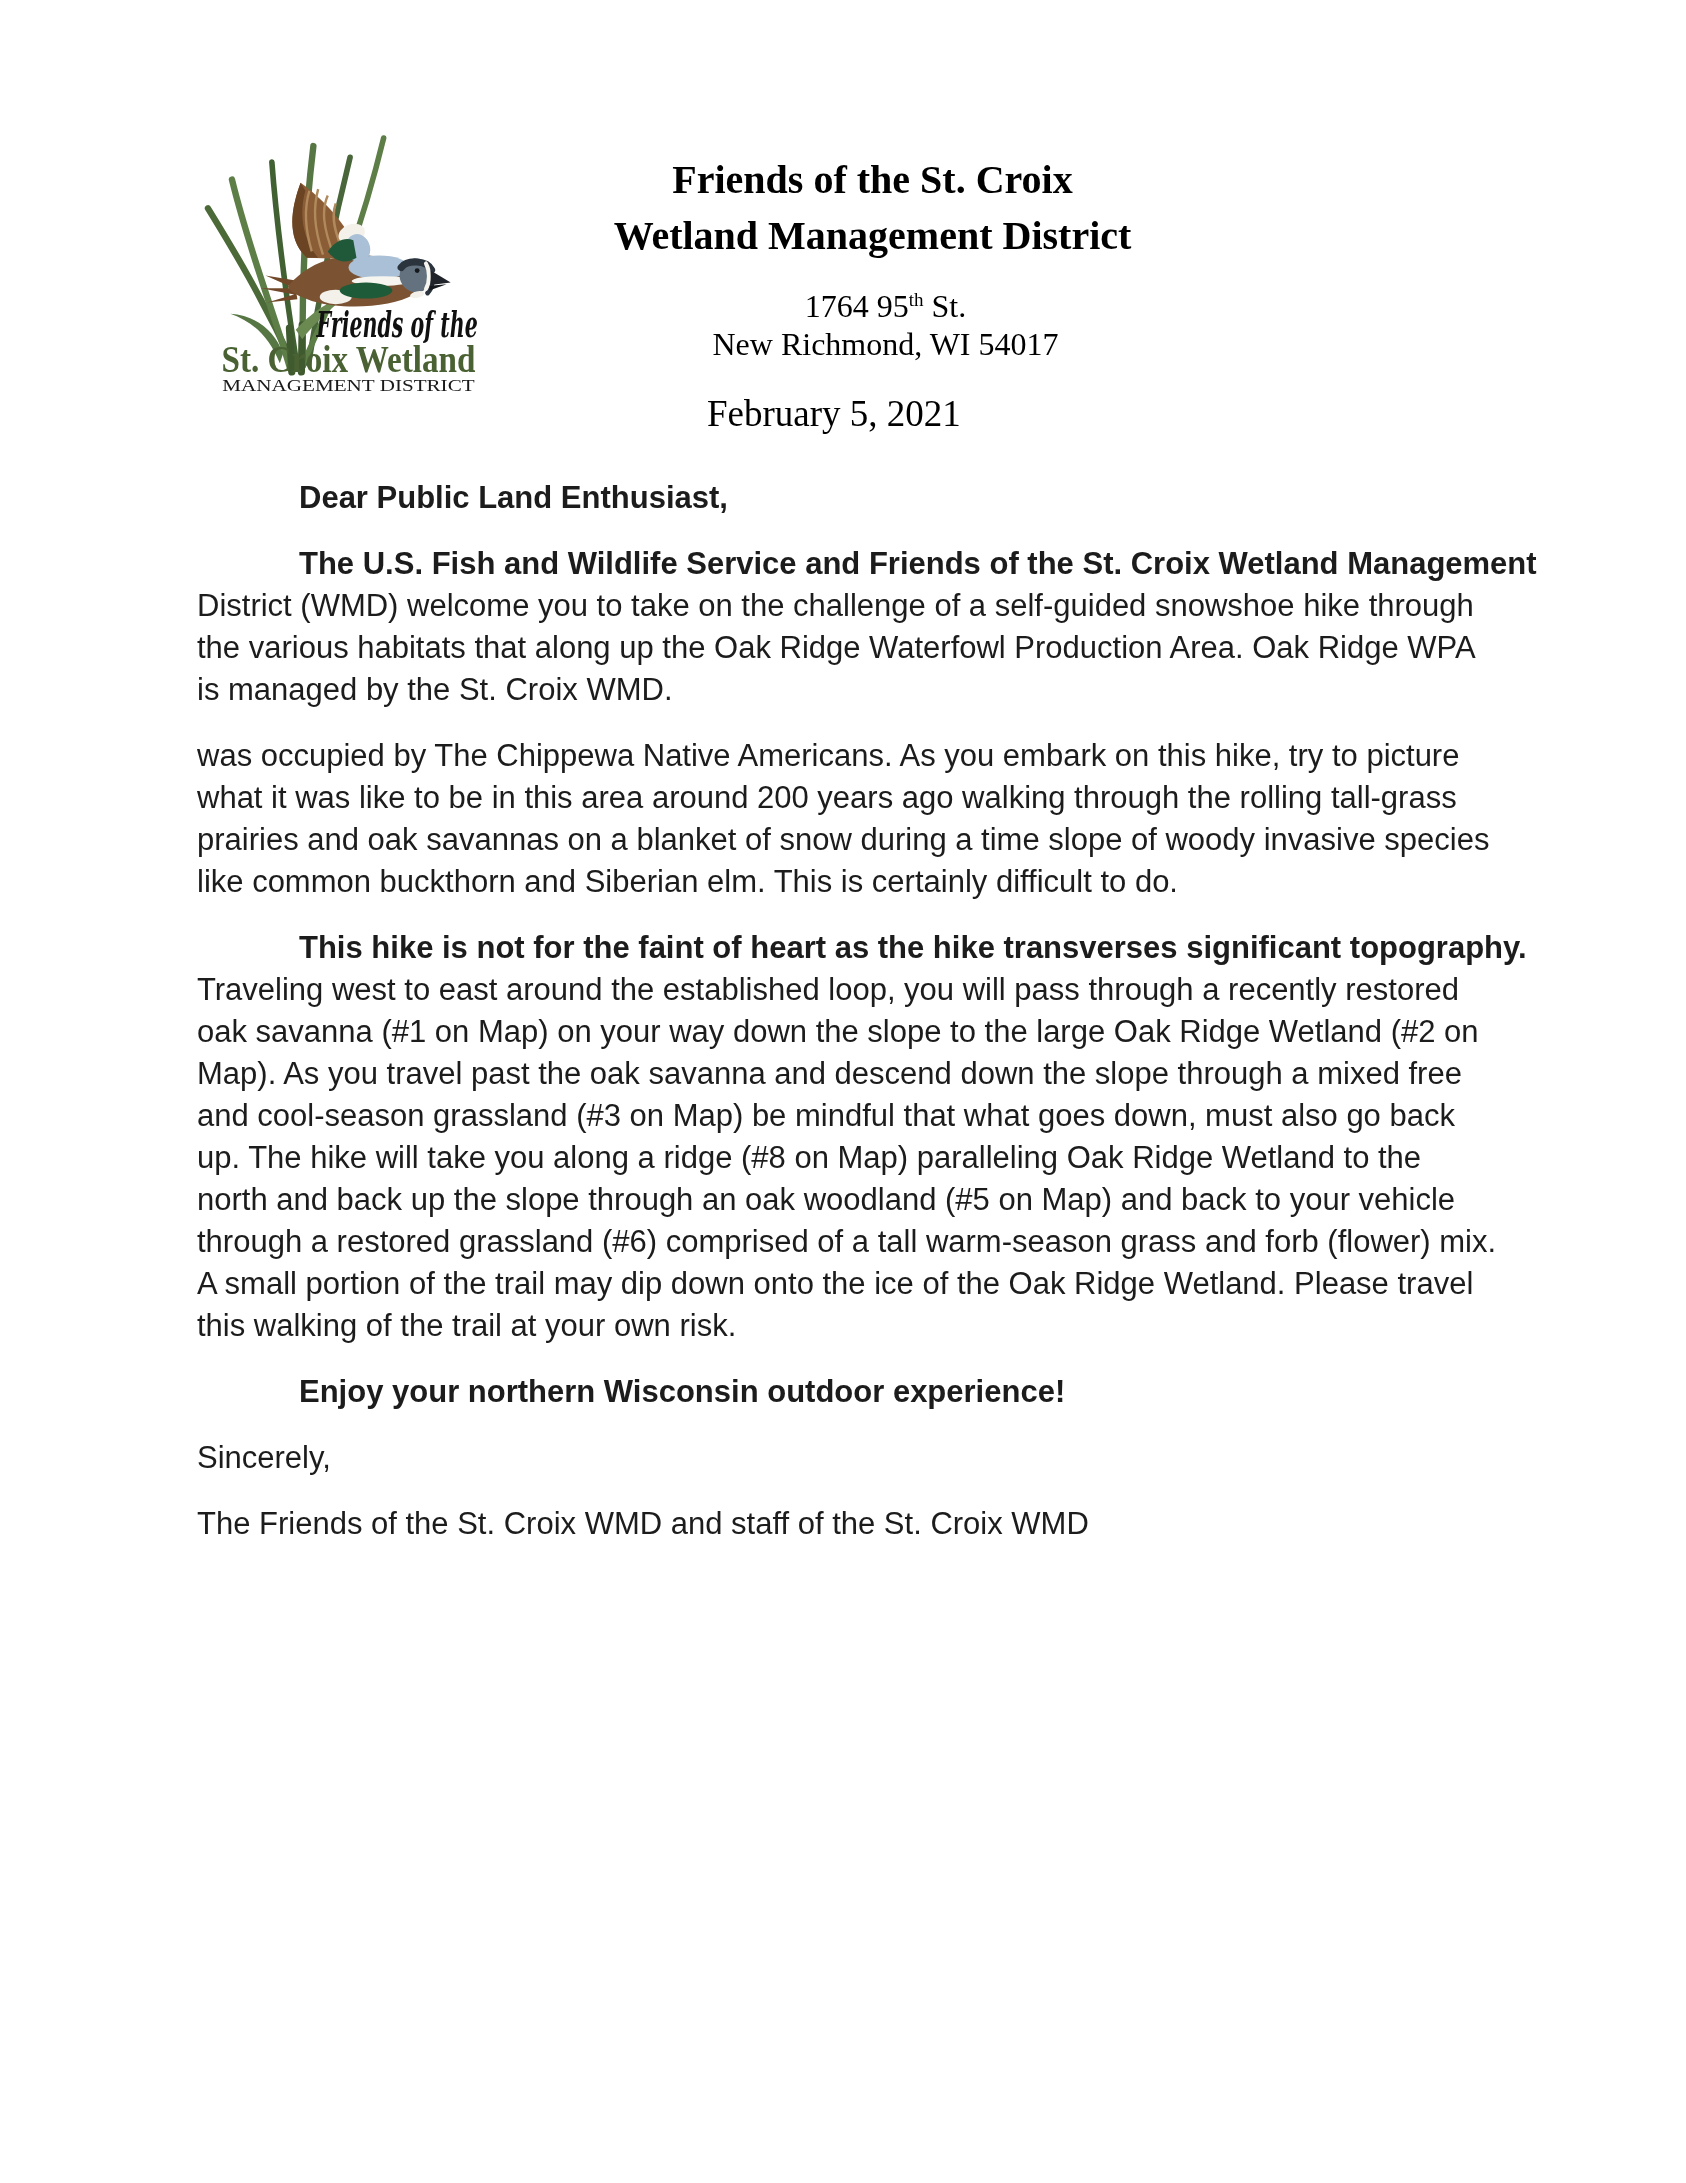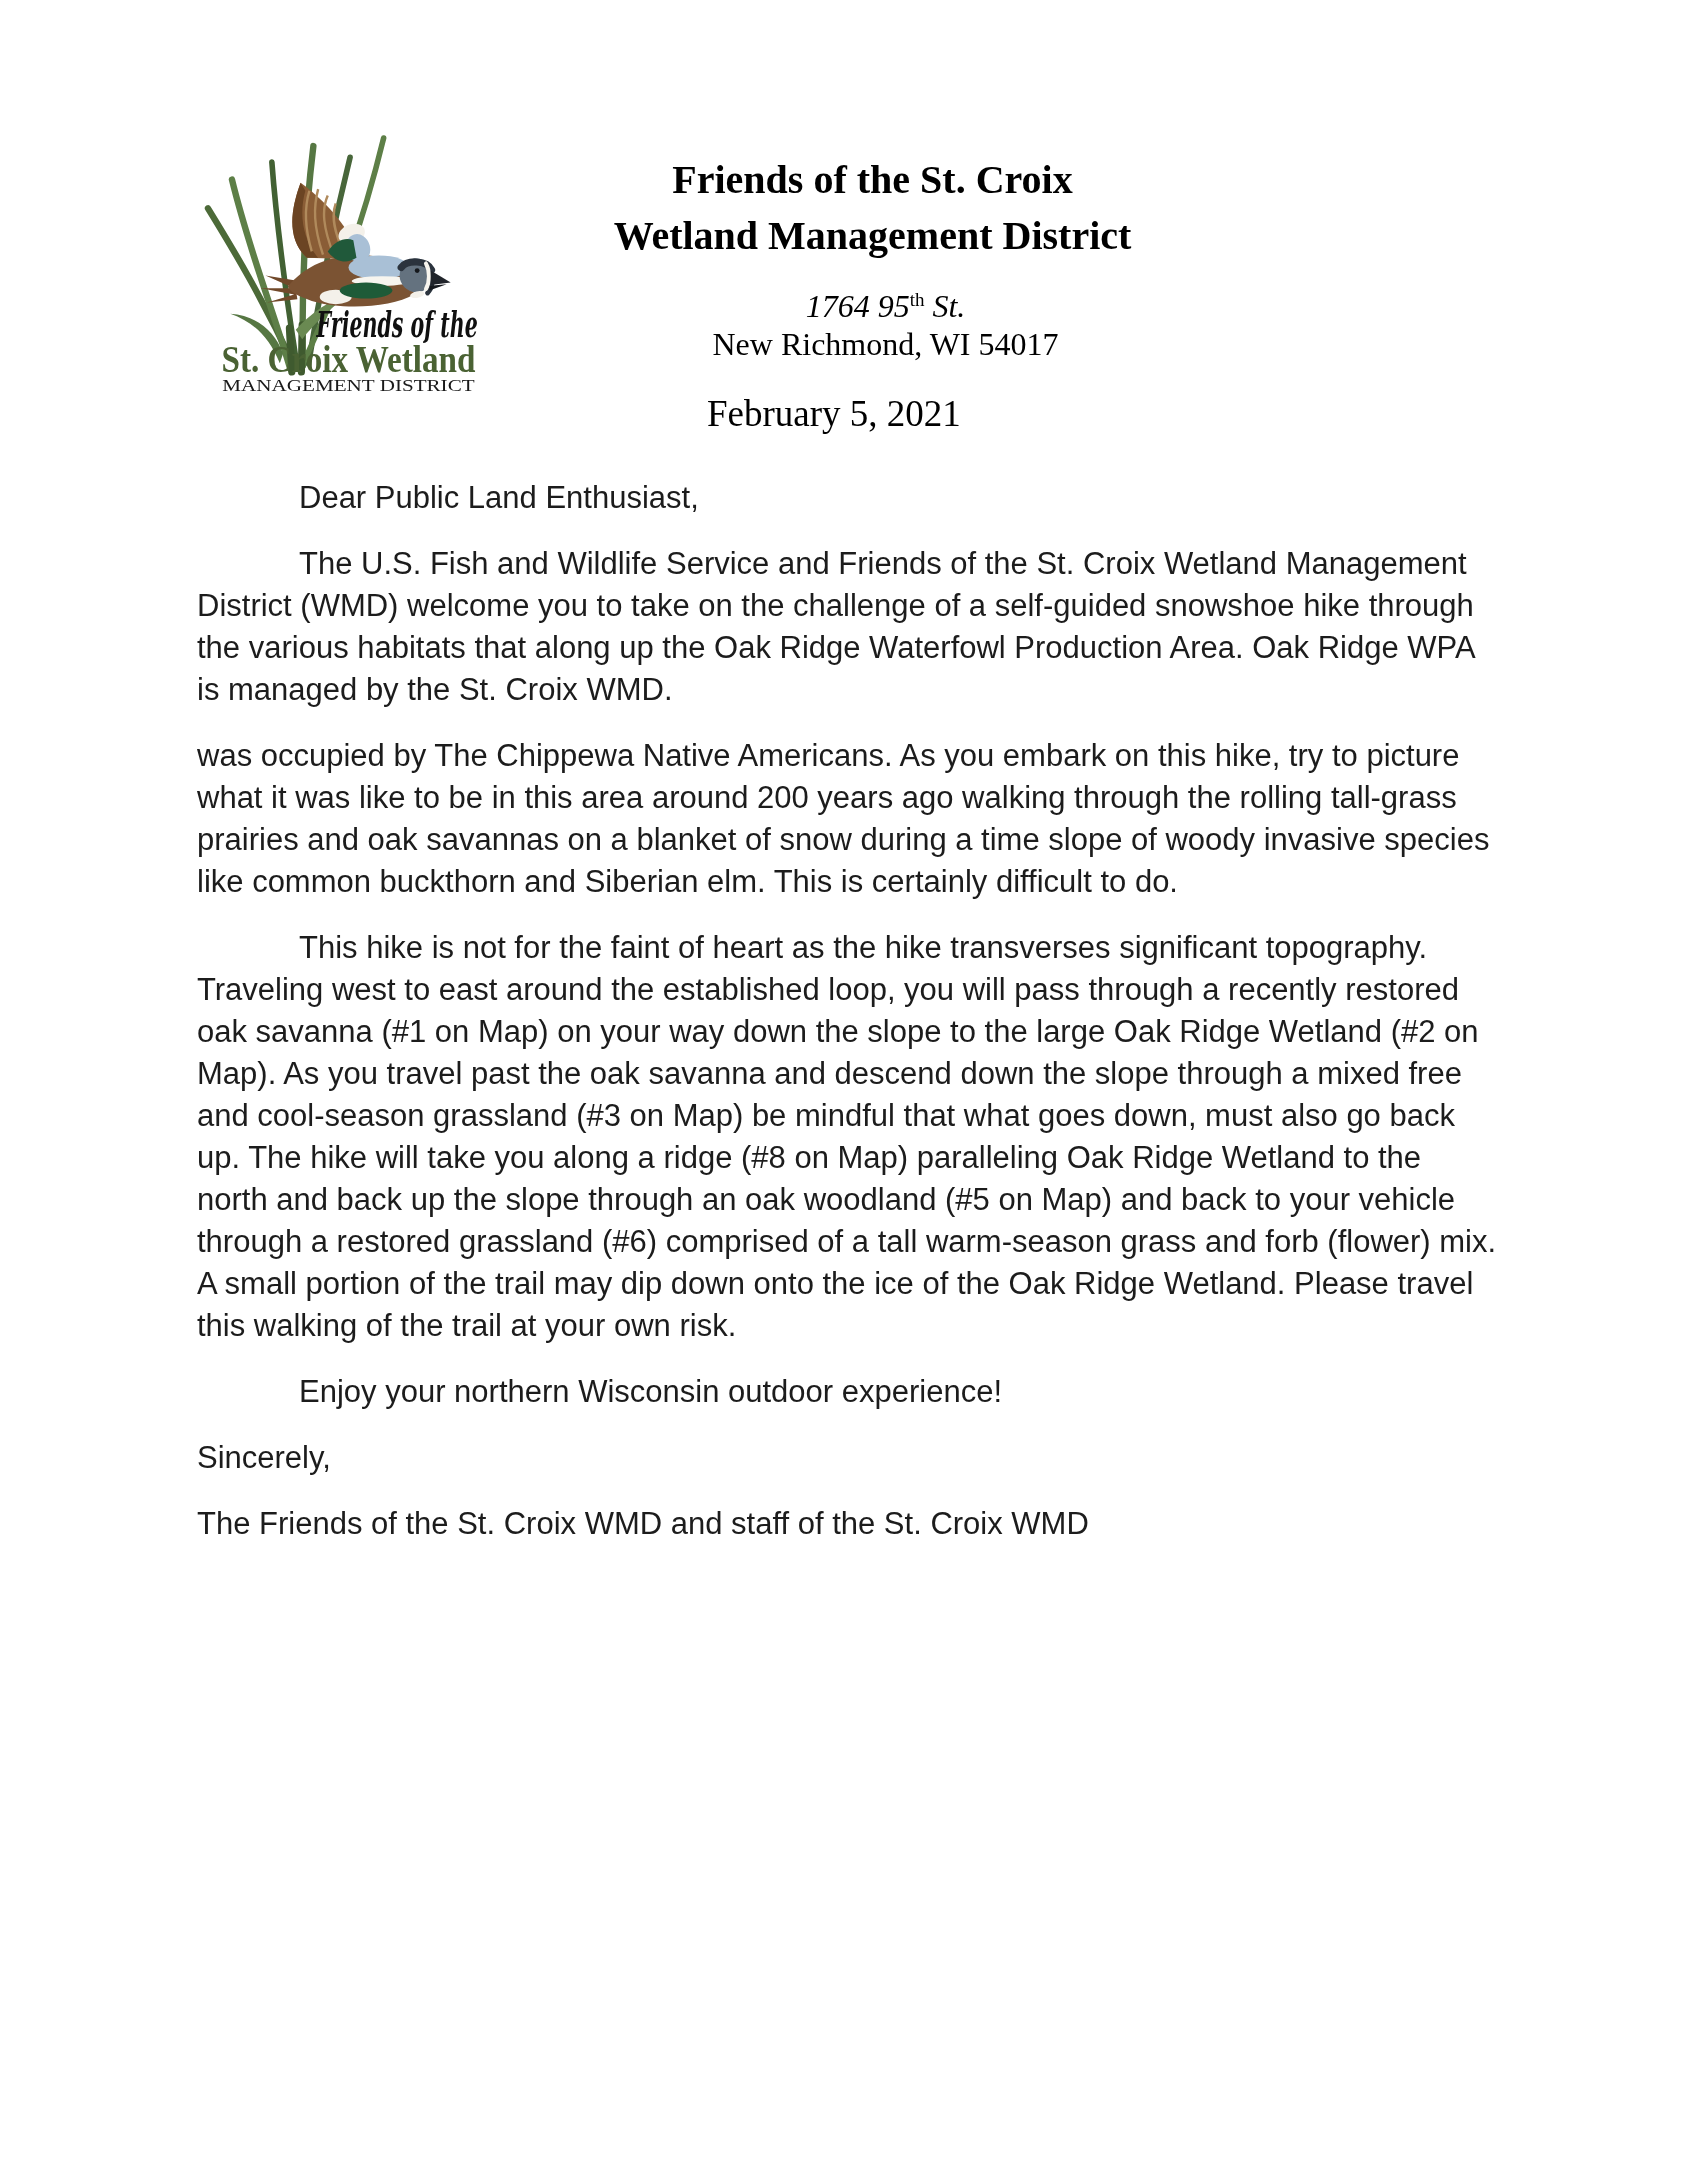--- a/index.html
+++ b/index.html
@@ -16,34 +16,34 @@
     position:absolute; top:152px; left:0; width:100%; text-align:center;
     transform:translateX(29px);
     font-family:"Liberation Serif", serif; font-weight:700; font-size:40px; line-height:56px; color:#000;
   }
   .address {
     position:absolute; top:281px; left:0; width:100%; text-align:center;
     transform:translateX(42px);
     font-family:"Liberation Serif", serif; font-size:32px; line-height:38px; color:#000;
   }
   .address sup { font-size:19px; vertical-align:11.2px; }
-  .pre { white-space:pre;font-style:italic; }
+  .pre { white-space:pre; }
   .date {
     position:absolute; top:392px; left:0; width:100%; text-align:center;
     transform:translateX(-9.6px);
     font-family:"Liberation Serif", serif; font-size:37px; color:#000;
   }
   
   .letter-body {
     position:absolute; left:197px; top:477px; width:1311px;
     font-size:31px; line-height:42px; color:#1c1c1c;
   }
   .para { margin:0 0 24px 0; }
   .line { white-space:pre; }
-  .line.indent { padding-left:102px; }
+  .line.indent { padding-left:102px;font-weight:bold; }
 </style>
 </head>
 <body>
 
 <div class="page">
 
   <div class="logo">
     <svg viewBox="0 0 372 348" width="297" height="278">
 
       <g fill="none" stroke-linecap="round">

